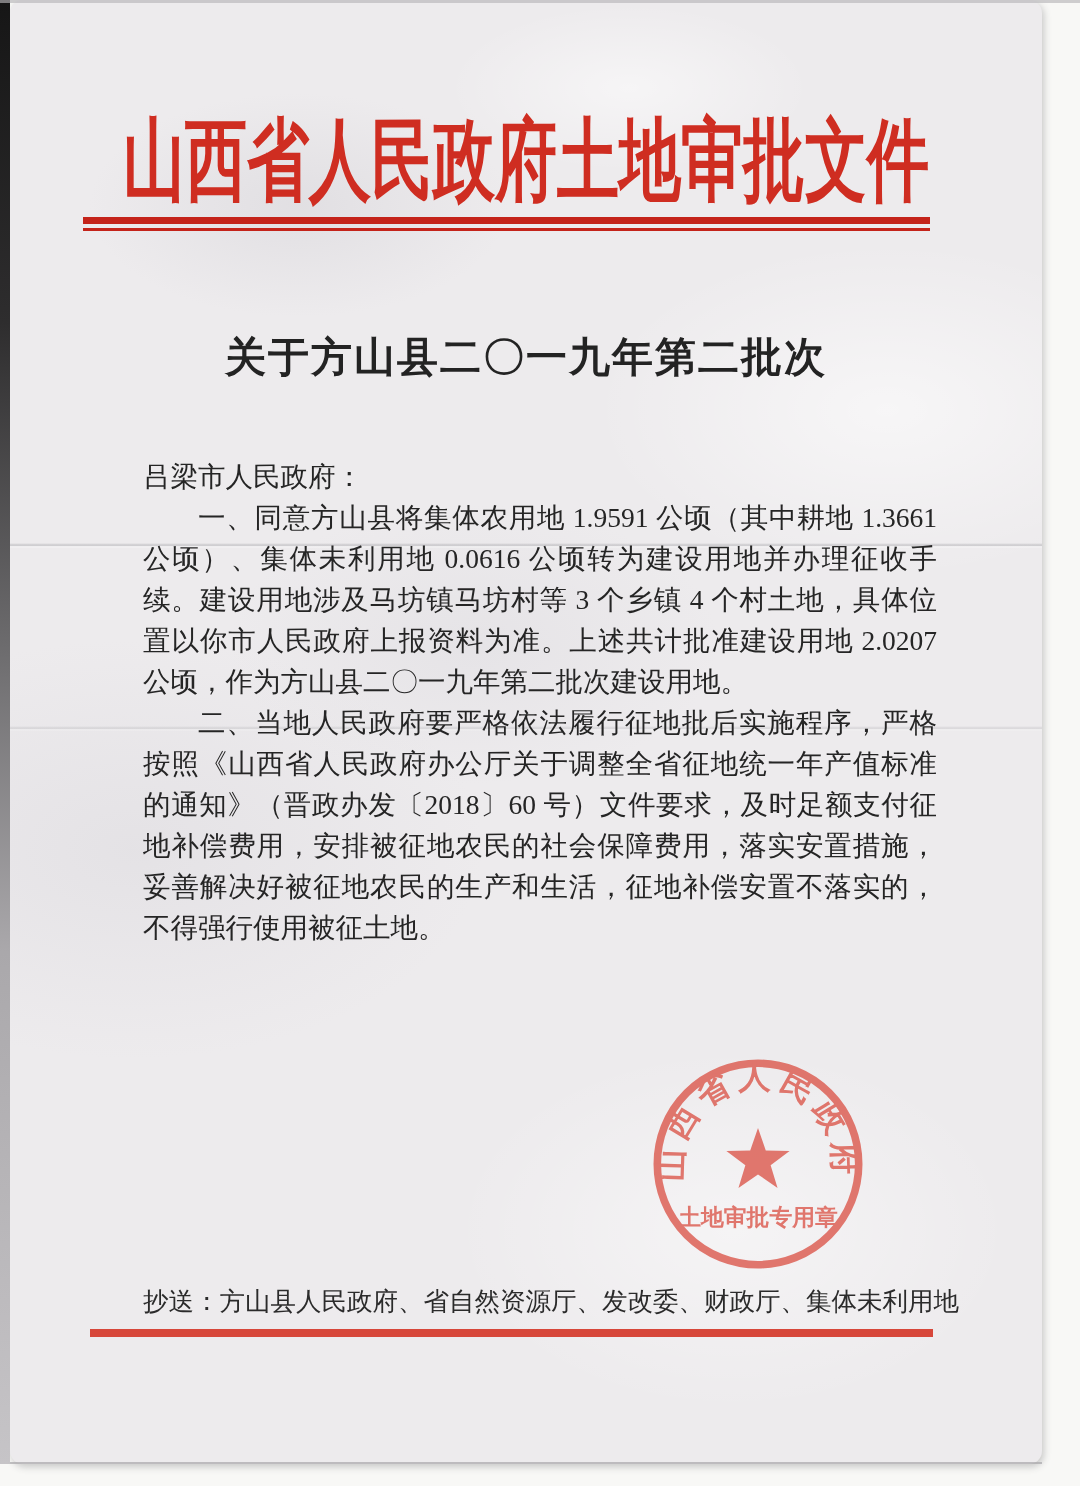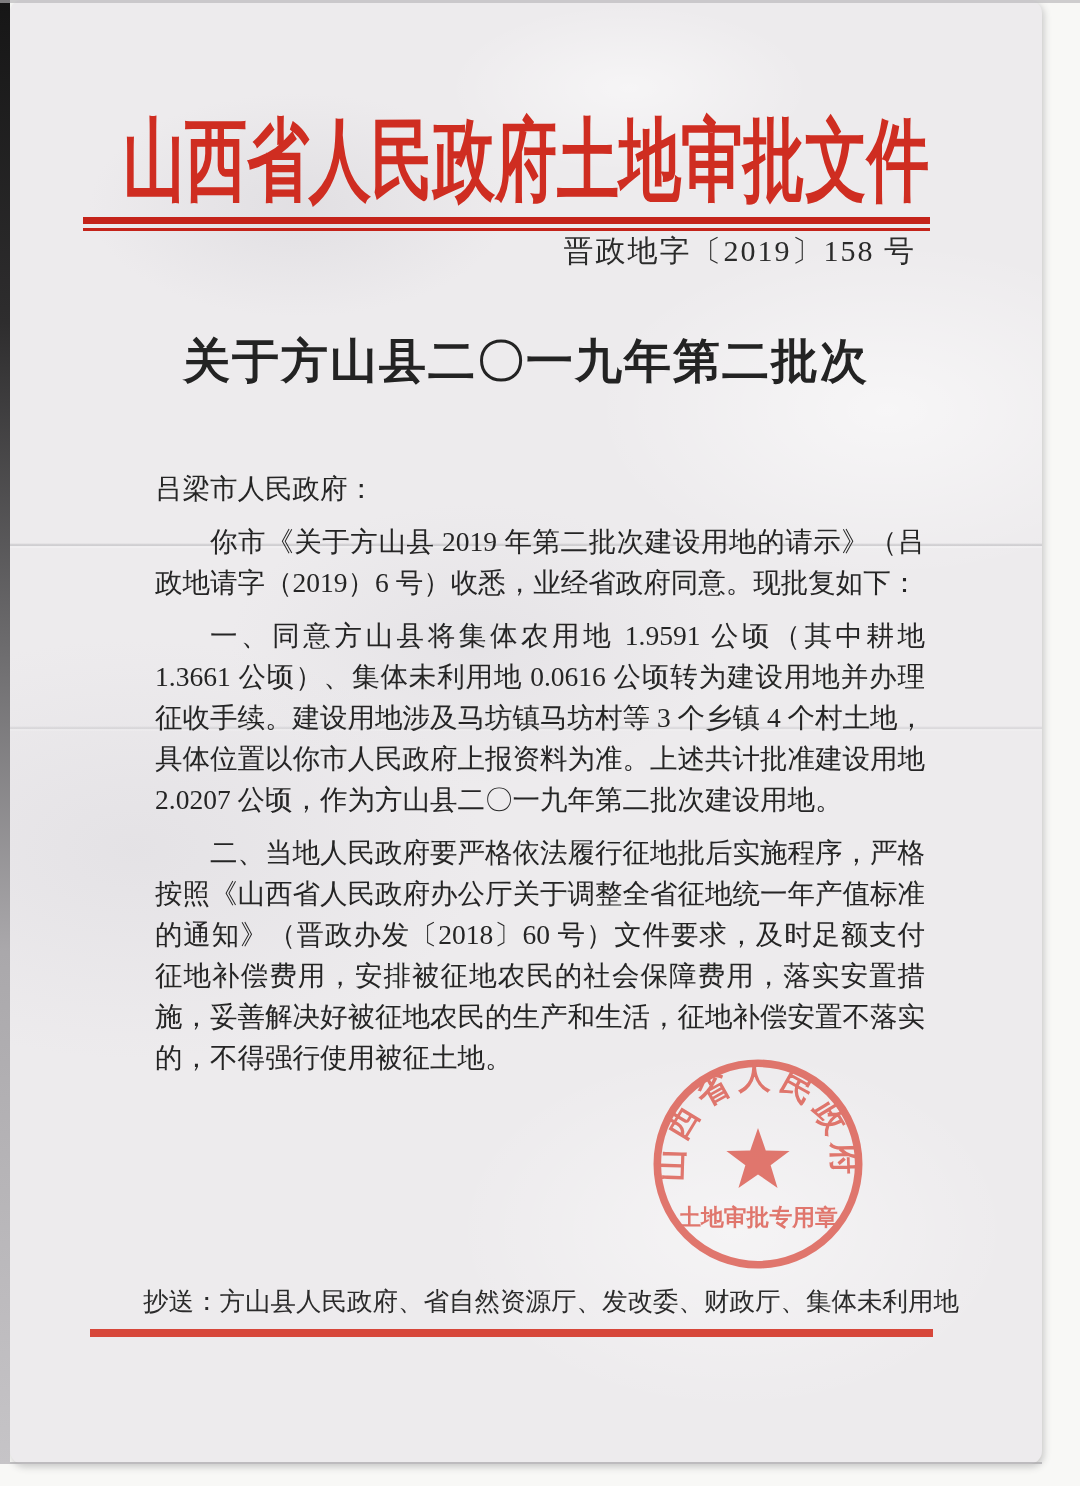--- a/index.html
+++ b/index.html
@@ -46,31 +46,31 @@
     letter-spacing:0px;white-space:nowrap;
   }
   .rule-thick{position:absolute;top:217px;left:73px;width:847px;height:7px;background:#c4231a;}
   .rule-thin{position:absolute;top:228px;left:73px;width:847px;height:3px;background:#c4231a;}
   .doc-number{
     position:absolute;top:231px;right:126px;
     font-size:30px;color:#2b2b2b;letter-spacing:2px;white-space:nowrap;
   }
   .doc-title{
     position:absolute;left:0;width:100%;text-align:center;
-    font-size:47px;font-weight:700;color:#232323;letter-spacing:2px;white-space:nowrap;
+    font-size:41px;font-weight:700;color:#232323;letter-spacing:2px;white-space:nowrap;
   }
   .doc-title.l1{top:330px;}
   .doc-title.l2{top:386px;}
 
   .doc-body{
     position:absolute;top:456px;left:133px;width:794px;
     font-size:27.5px;line-height:41px;color:#252525;
     text-align:justify;text-justify:inter-ideograph;
   }
-  .doc-body p{margin:12px;text-indent:2em;}
+  .doc-body p{margin:0;text-indent:2em;}
   .doc-body .salutation{text-indent:0;}
 
   .seal{
     position:absolute;left:634px;top:1050px;width:228px;height:228px;
     opacity:.85;z-index:2;
   }
   .doc-date{
     position:absolute;left:648px;top:1170px;z-index:5;
     font-size:28.5px;color:#1e1e1e;letter-spacing:1px;white-space:nowrap;
   }
@@ -83,27 +83,25 @@
 </head>
 <body>
 
 <div class="paper">
   <div class="crease c1"></div>
   <div class="crease c2"></div>
 
   <div class="letterhead-title">山西省人民政府土地审批文件</div>
   <div class="rule-thick"></div>
   <div class="rule-thin"></div>
-  <div class="doc-number">晋政地字〔2019〕158 号</div>
 
   <div class="doc-title l1">关于方山县二〇一九年第二批次</div>
 
   <div class="doc-body">
     <p class="salutation">吕梁市人民政府：</p>
-    <p>你市《关于方山县 2019 年第二批次建设用地的请示》（吕政地请字（2019）6 号）收悉，业经省政府同意。现批复如下：</p>
     <p>一、同意方山县将集体农用地 1.9591 公顷（其中耕地 1.3661 公顷）、集体未利用地 0.0616 公顷转为建设用地并办理征收手续。建设用地涉及马坊镇马坊村等 3 个乡镇 4 个村土地，具体位置以你市人民政府上报资料为准。上述共计批准建设用地 2.0207 公顷，作为方山县二〇一九年第二批次建设用地。</p>
     <p>二、当地人民政府要严格依法履行征地批后实施程序，严格按照《山西省人民政府办公厅关于调整全省征地统一年产值标准的通知》（晋政办发〔2018〕60 号）文件要求，及时足额支付征地补偿费用，安排被征地农民的社会保障费用，落实安置措施，妥善解决好被征地农民的生产和生活，征地补偿安置不落实的，不得强行使用被征土地。</p>
   </div>
 
   <svg class="seal" viewBox="0 0 240 240">
     <circle cx="120" cy="120" r="106" fill="none" stroke="#dd6156" stroke-width="8"></circle>
     <defs>
       <path id="sealArc" d="M 42 138 A 80 80 0 1 1 198 138" fill="none"></path>
     </defs>
     <text font-size="34" font-weight="bold" fill="#dd6156" letter-spacing="7" font-family="Liberation Serif, serif">

